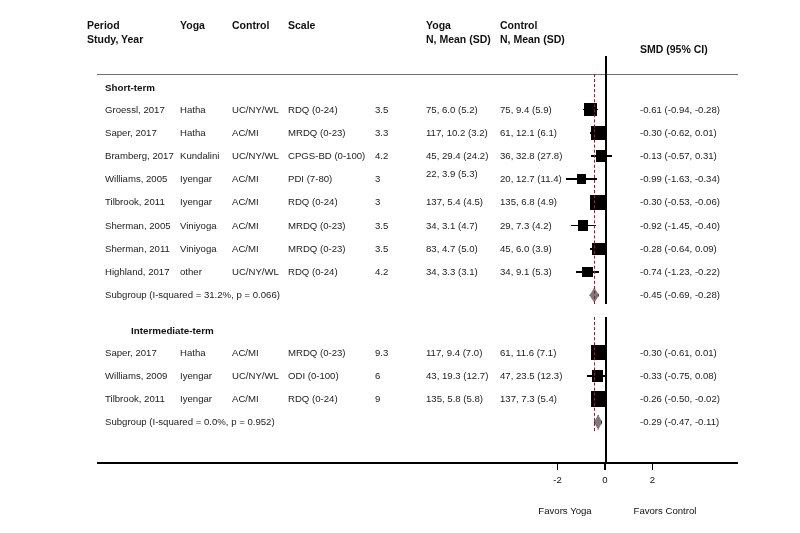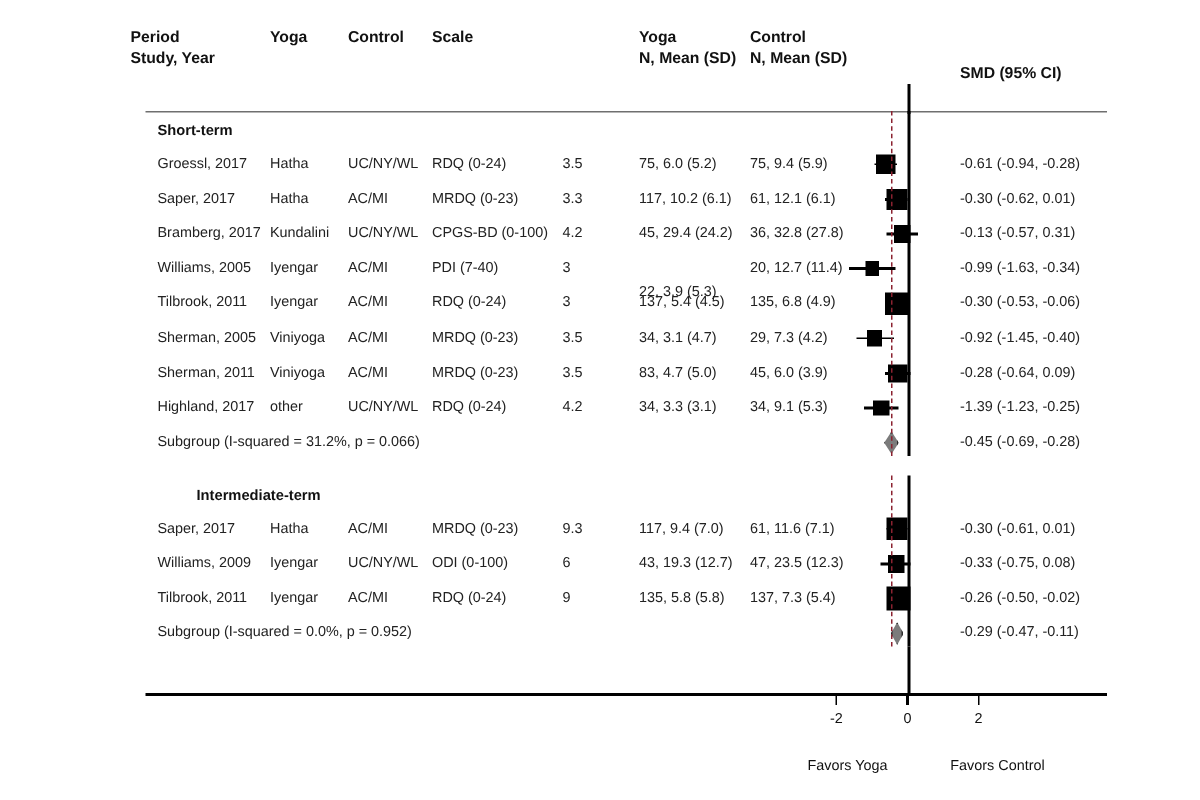--- a/index.html
+++ b/index.html
@@ -129,41 +129,41 @@
       <div class="abs cell" style="left: 426px; top: 103.576px;">75, 6.0 (5.2)</div>
       <div class="abs cell" style="left: 500px; top: 103.576px;">75, 9.4 (5.9)</div>
       <div class="abs eff" style="left: 640px; top: 103.576px;">-0.61 (-0.94, -0.28)</div>
       <div class="abs ciline" style="left: 582.722px; top: 108.676px; width: 15.642px;"></div>
       <div class="abs box" style="left: 584.127px; top: 103.16px; width: 12.832px; height: 12.832px;"></div>
       <div class="abs cell" style="left: 105px; top: 126.776px;">Saper, 2017</div>
       <div class="abs cell" style="left: 180px; top: 126.776px;">Hatha</div>
       <div class="abs cell" style="left: 232px; top: 126.776px;">AC/MI</div>
       <div class="abs cell" style="left: 288px; top: 126.776px;">MRDQ (0-23)</div>
       <div class="abs cell" style="left: 375px; top: 126.776px;">3.3</div>
-      <div class="abs cell" style="left: 426px; top: 126.776px;">117, 10.2 (6.1)</div>
+      <div class="abs cell" style="left: 426px; top: 126.776px;">117, 10.2 (3.2)</div>
       <div class="abs cell" style="left: 500px; top: 126.776px;">61, 12.1 (6.1)</div>
       <div class="abs eff" style="left: 640px; top: 126.776px;">-0.30 (-0.62, 0.01)</div>
       <div class="abs ciline" style="left: 590.306px; top: 131.876px; width: 14.931px;"></div>
       <div class="abs box" style="left: 591.15px; top: 126.036px; width: 13.48px; height: 13.48px;"></div>
       <div class="abs cell" style="left: 105px; top: 149.976px;">Bramberg, 2017</div>
       <div class="abs cell" style="left: 180px; top: 149.976px;">Kundalini</div>
       <div class="abs cell" style="left: 232px; top: 149.976px;">UC/NY/WL</div>
       <div class="abs cell" style="left: 288px; top: 149.976px;">CPGS-BD (0-100)</div>
       <div class="abs cell" style="left: 375px; top: 149.976px;">4.2</div>
       <div class="abs cell" style="left: 426px; top: 149.976px;">45, 29.4 (24.2)</div>
       <div class="abs cell" style="left: 500px; top: 149.976px;">36, 32.8 (27.8)</div>
       <div class="abs eff" style="left: 640px; top: 149.976px;">-0.13 (-0.57, 0.31)</div>
       <div class="abs ciline" style="left: 591.491px; top: 155.076px; width: 20.856px;"></div>
       <div class="abs box" style="left: 596.367px; top: 150.424px; width: 11.104px; height: 11.104px;"></div>
       <div class="abs cell" style="left: 105px; top: 173.176px;">Williams, 2005</div>
       <div class="abs cell" style="left: 180px; top: 173.176px;">Iyengar</div>
       <div class="abs cell" style="left: 232px; top: 173.176px;">AC/MI</div>
-      <div class="abs cell" style="left: 288px; top: 173.176px;">PDI (7-40)</div>
+      <div class="abs cell" style="left: 288px; top: 173.176px;">PDI (7-80)</div>
       <div class="abs cell" style="left: 375px; top: 173.176px;">3</div>
-      <div class="abs cell" style="left: 426px; top: 189px;">22, 3.9 (5.3)</div>
+      <div class="abs cell" style="left: 426px; top: 168px;">22, 3.9 (5.3)</div>
       <div class="abs cell" style="left: 500px; top: 173.176px;">20, 12.7 (11.4)</div>
       <div class="abs eff" style="left: 640px; top: 173.176px;">-0.99 (-1.63, -0.34)</div>
       <div class="abs ciline" style="left: 566.369px; top: 178.276px; width: 30.573px;"></div>
       <div class="abs box" style="left: 576.777px; top: 174.416px; width: 9.52px; height: 9.52px;"></div>
       <div class="abs cell" style="left: 105px; top: 196.376px;">Tilbrook, 2011</div>
       <div class="abs cell" style="left: 180px; top: 196.376px;">Iyengar</div>
       <div class="abs cell" style="left: 232px; top: 196.376px;">AC/MI</div>
       <div class="abs cell" style="left: 288px; top: 196.376px;">RDQ (0-24)</div>
       <div class="abs cell" style="left: 375px; top: 196.376px;">3</div>
       <div class="abs cell" style="left: 426px; top: 196.376px;">137, 5.4 (4.5)</div>
@@ -191,21 +191,21 @@
       <div class="abs eff" style="left: 640px; top: 242.776px;">-0.28 (-0.64, 0.09)</div>
       <div class="abs ciline" style="left: 589.832px; top: 247.876px; width: 17.301px;"></div>
       <div class="abs box" style="left: 592.092px; top: 242.504px; width: 12.544px; height: 12.544px;"></div>
       <div class="abs cell" style="left: 105px; top: 265.976px;">Highland, 2017</div>
       <div class="abs cell" style="left: 180px; top: 265.976px;">other</div>
       <div class="abs cell" style="left: 232px; top: 265.976px;">UC/NY/WL</div>
       <div class="abs cell" style="left: 288px; top: 265.976px;">RDQ (0-24)</div>
       <div class="abs cell" style="left: 375px; top: 265.976px;">4.2</div>
       <div class="abs cell" style="left: 426px; top: 265.976px;">34, 3.3 (3.1)</div>
       <div class="abs cell" style="left: 500px; top: 265.976px;">34, 9.1 (5.3)</div>
-      <div class="abs eff" style="left: 640px; top: 265.976px;">-1.39 (-1.23, -0.25)</div>
+      <div class="abs eff" style="left: 640px; top: 265.976px;">-0.74 (-1.23, -0.22)</div>
       <div class="abs ciline" style="left: 575.849px; top: 271.076px; width: 23.226px;"></div>
       <div class="abs box" style="left: 582.126px; top: 266.64px; width: 10.672px; height: 10.672px;"></div>
       <div class="abs sub" style="left: 105px; top: 289.176px;">Subgroup (I-squared = 31.2%, p = 0.066)</div>
       <div class="abs eff" style="left: 640px; top: 289.176px;">-0.45 (-0.69, -0.28)</div>
       <div class="abs" style="left: 589.476px; top: 287.676px; width: 9.717px; height: 15px; background: rgb(123, 123, 123); border: 1px solid rgb(42, 42, 42); clip-path: polygon(50% 0%, 100% 50%, 50% 100%, 0% 50%); box-sizing: border-box;"></div>
       <div class="abs grp" style="left: 105px; top: 325.136px; padding-left: 26px;">Intermediate-term</div>
       <div class="abs cell" style="left: 105px; top: 346.712px;">Saper, 2017</div>
       <div class="abs cell" style="left: 180px; top: 346.712px;">Hatha</div>
       <div class="abs cell" style="left: 232px; top: 346.712px;">AC/MI</div>
       <div class="abs cell" style="left: 288px; top: 346.712px;">MRDQ (0-23)</div>

